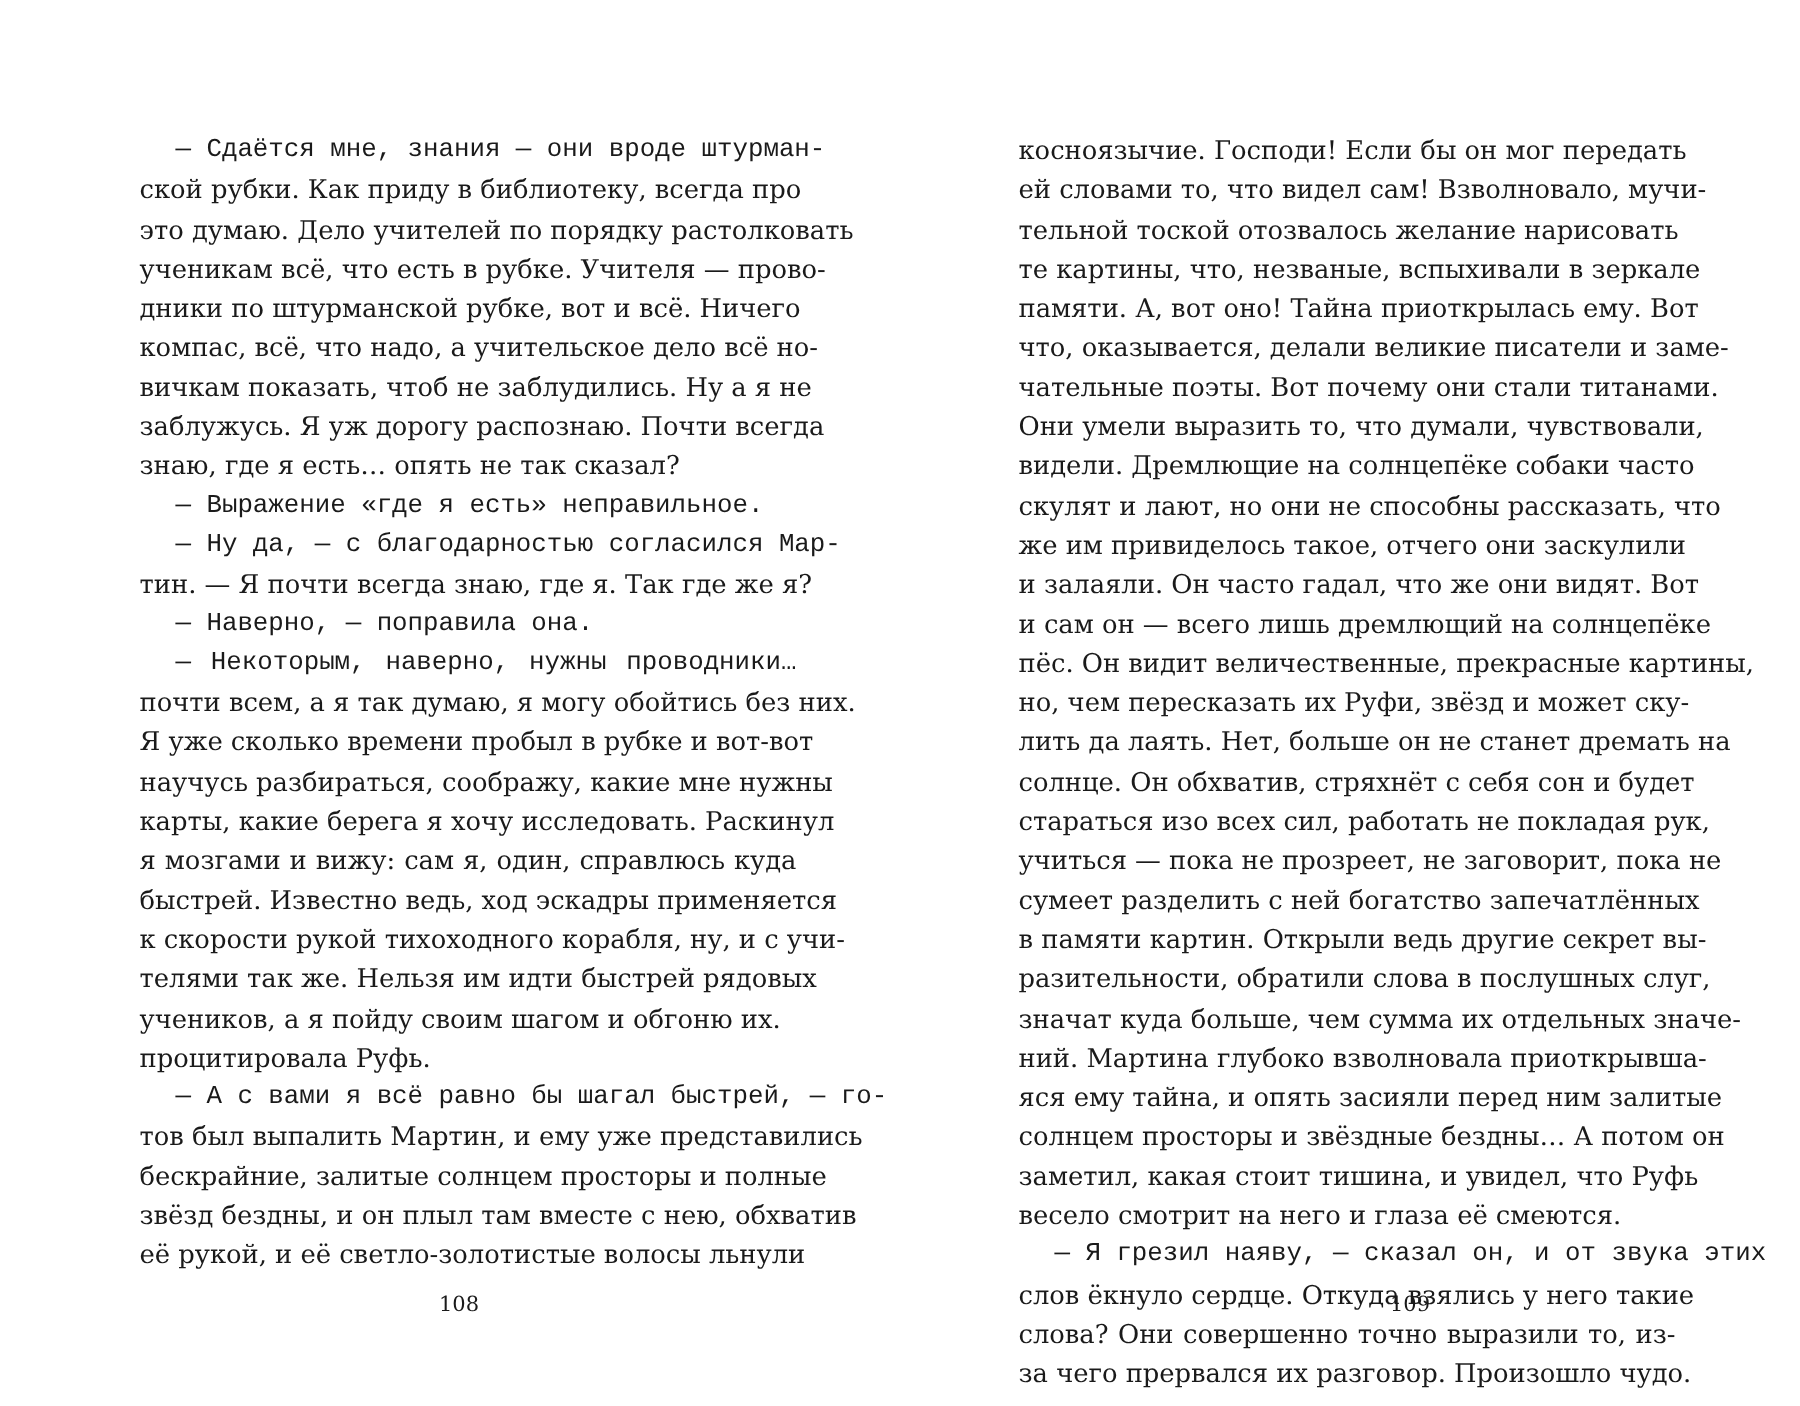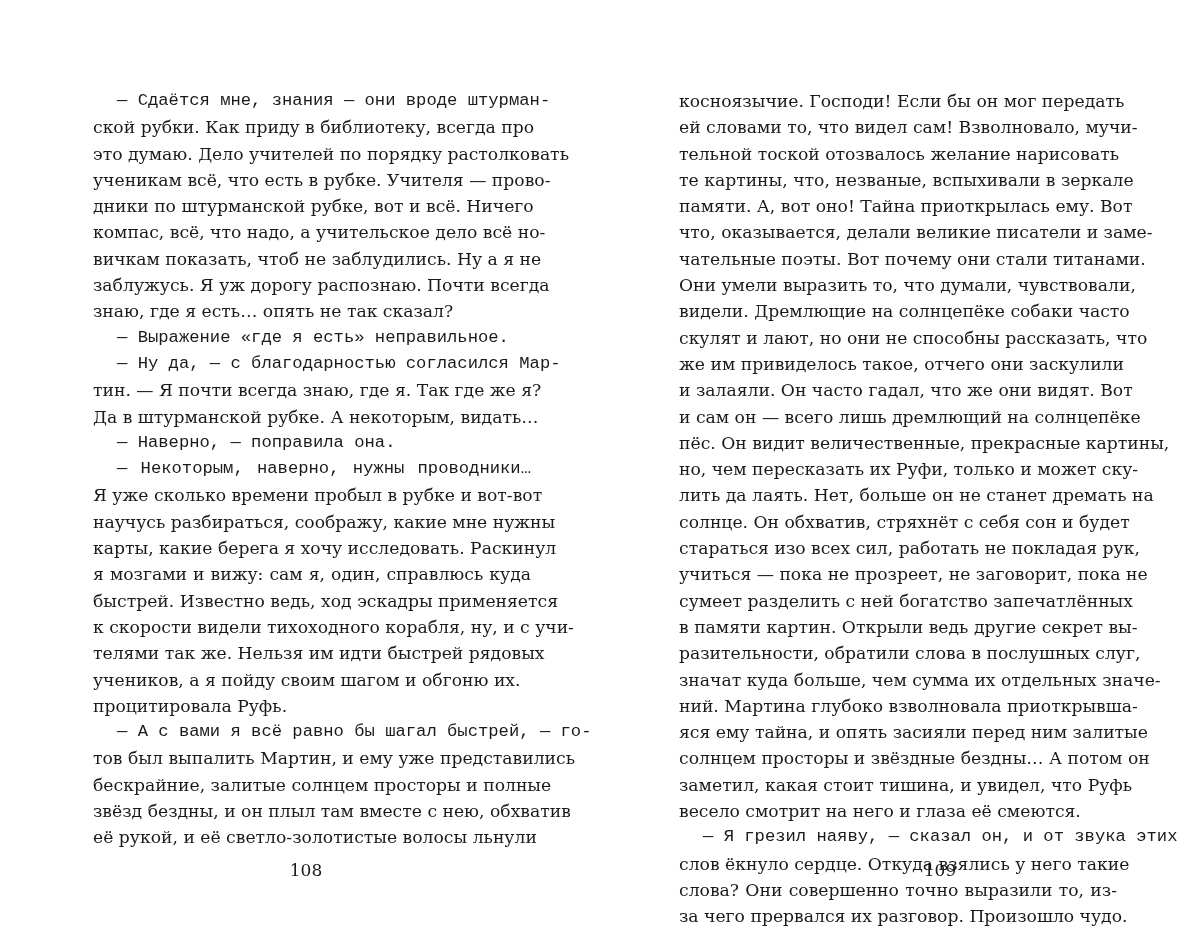--- a/index.html
+++ b/index.html
@@ -6,49 +6,49 @@
   body { width: 1200px; height: 937px; position: relative; overflow: hidden;
          font-family: "DejaVu Serif", "Liberation Serif", serif; color: #1a1a1a; }
   .page { position: absolute; top: 88px; width: 438px; }
   .page.left { left: 93px; }
   .page.right { left: 679px; }
   .line { display: block; height: 26.3px; line-height: 26.3px; font-size: 17.2px;
           white-space: nowrap; text-align: justify; text-align-last: justify; }
   .line.last { text-align-last: left; }
   .line.indent { padding-left: 24px; font-family: Liberation Mono, monospace; }
   .pagenum { position: absolute; top: 858px; width: 100px; text-align: center;
-             font-size: 17px; line-height: 24px; }
+             font-size: 14px; line-height: 24px; }
   .pagenum.left { left: 256px; }
   .pagenum.right { left: 890px; }
 </style>
 </head>
 <body>
 
 <div class="page left" id="left-page">
     <span class="line indent">— Сдаётся мне, знания — они вроде штурман-</span>
     <span class="line">ской рубки. Как приду в библиотеку, всегда про</span>
     <span class="line">это думаю. Дело учителей по порядку растолковать</span>
     <span class="line">ученикам всё, что есть в рубке. Учителя — прово-</span>
     <span class="line">дники по штурманской рубке, вот и всё. Ничего</span>
     <span class="line">компас, всё, что надо, а учительское дело всё но-</span>
     <span class="line">вичкам показать, чтоб не заблудились. Ну а я не</span>
     <span class="line">заблужусь. Я уж дорогу распознаю. Почти всегда</span>
     <span class="line last">знаю, где я есть… опять не так сказал?</span>
     <span class="line indent last">— Выражение «где я есть» неправильное.</span>
     <span class="line indent">— Ну да, — с благодарностью согласился Мар-</span>
     <span class="line">тин. — Я почти всегда знаю, где я. Так где же я?</span>
-    <span class="line last">Да в штурманской рубке. А некоторым, видать…</span>
     <span class="line indent last">— Наверно, — поправила она.</span>
     <span class="line indent">— Некоторым, наверно, нужны проводники…</span>
+    <span class="line">почти всем, а я так думаю, я могу обойтись без них.</span>
     <span class="line">Я уже сколько времени пробыл в рубке и вот-вот</span>
     <span class="line">научусь разбираться, соображу, какие мне нужны</span>
     <span class="line">карты, какие берега я хочу исследовать. Раскинул</span>
     <span class="line">я мозгами и вижу: сам я, один, справлюсь куда</span>
     <span class="line">быстрей. Известно ведь, ход эскадры применяется</span>
-    <span class="line">к скорости видели тихоходного корабля, ну, и с учи-</span>
+    <span class="line">к скорости рукой тихоходного корабля, ну, и с учи-</span>
     <span class="line">телями так же. Нельзя им идти быстрей рядовых</span>
     <span class="line last">учеников, а я пойду своим шагом и обгоню их.</span>
     <span class="line last">процитировала Руфь.</span>
     <span class="line indent">— А с вами я всё равно бы шагал быстрей, — го-</span>
     <span class="line">тов был выпалить Мартин, и ему уже представились</span>
     <span class="line">бескрайние, залитые солнцем просторы и полные</span>
     <span class="line">звёзд бездны, и он плыл там вместе с нею, обхватив</span>
     <span class="line">её рукой, и её светло-золотистые волосы льнули</span>
   </div>
 <div class="page right" id="right-page">
@@ -59,21 +59,21 @@
     <span class="line">памяти. А, вот оно! Тайна приоткрылась ему. Вот</span>
     <span class="line">что, оказывается, делали великие писатели и заме-</span>
     <span class="line">чательные поэты. Вот почему они стали титанами.</span>
     <span class="line">Они умели выразить то, что думали, чувствовали,</span>
     <span class="line">видели. Дремлющие на солнцепёке собаки часто</span>
     <span class="line">скулят и лают, но они не способны рассказать, что</span>
     <span class="line">же им привиделось такое, отчего они заскулили</span>
     <span class="line">и залаяли. Он часто гадал, что же они видят. Вот</span>
     <span class="line">и сам он — всего лишь дремлющий на солнцепёке</span>
     <span class="line">пёс. Он видит величественные, прекрасные картины,</span>
-    <span class="line">но, чем пересказать их Руфи, только и может ску-</span>
+    <span class="line">но, чем пересказать их Руфи, звёзд и может ску-</span>
     <span class="line">лить да лаять. Нет, больше он не станет дремать на</span>
     <span class="line">солнце. Он обхватив, стряхнёт с себя сон и будет</span>
     <span class="line">стараться изо всех сил, работать не покладая рук,</span>
     <span class="line">учиться — пока не прозреет, не заговорит, пока не</span>
     <span class="line">сумеет разделить с ней богатство запечатлённых</span>
     <span class="line">в памяти картин. Открыли ведь другие секрет вы-</span>
     <span class="line">разительности, обратили слова в послушных слуг,</span>
     <span class="line">значат куда больше, чем сумма их отдельных значе-</span>
     <span class="line">ний. Мартина глубоко взволновала приоткрывша-</span>
     <span class="line">яся ему тайна, и опять засияли перед ним залитые</span>

